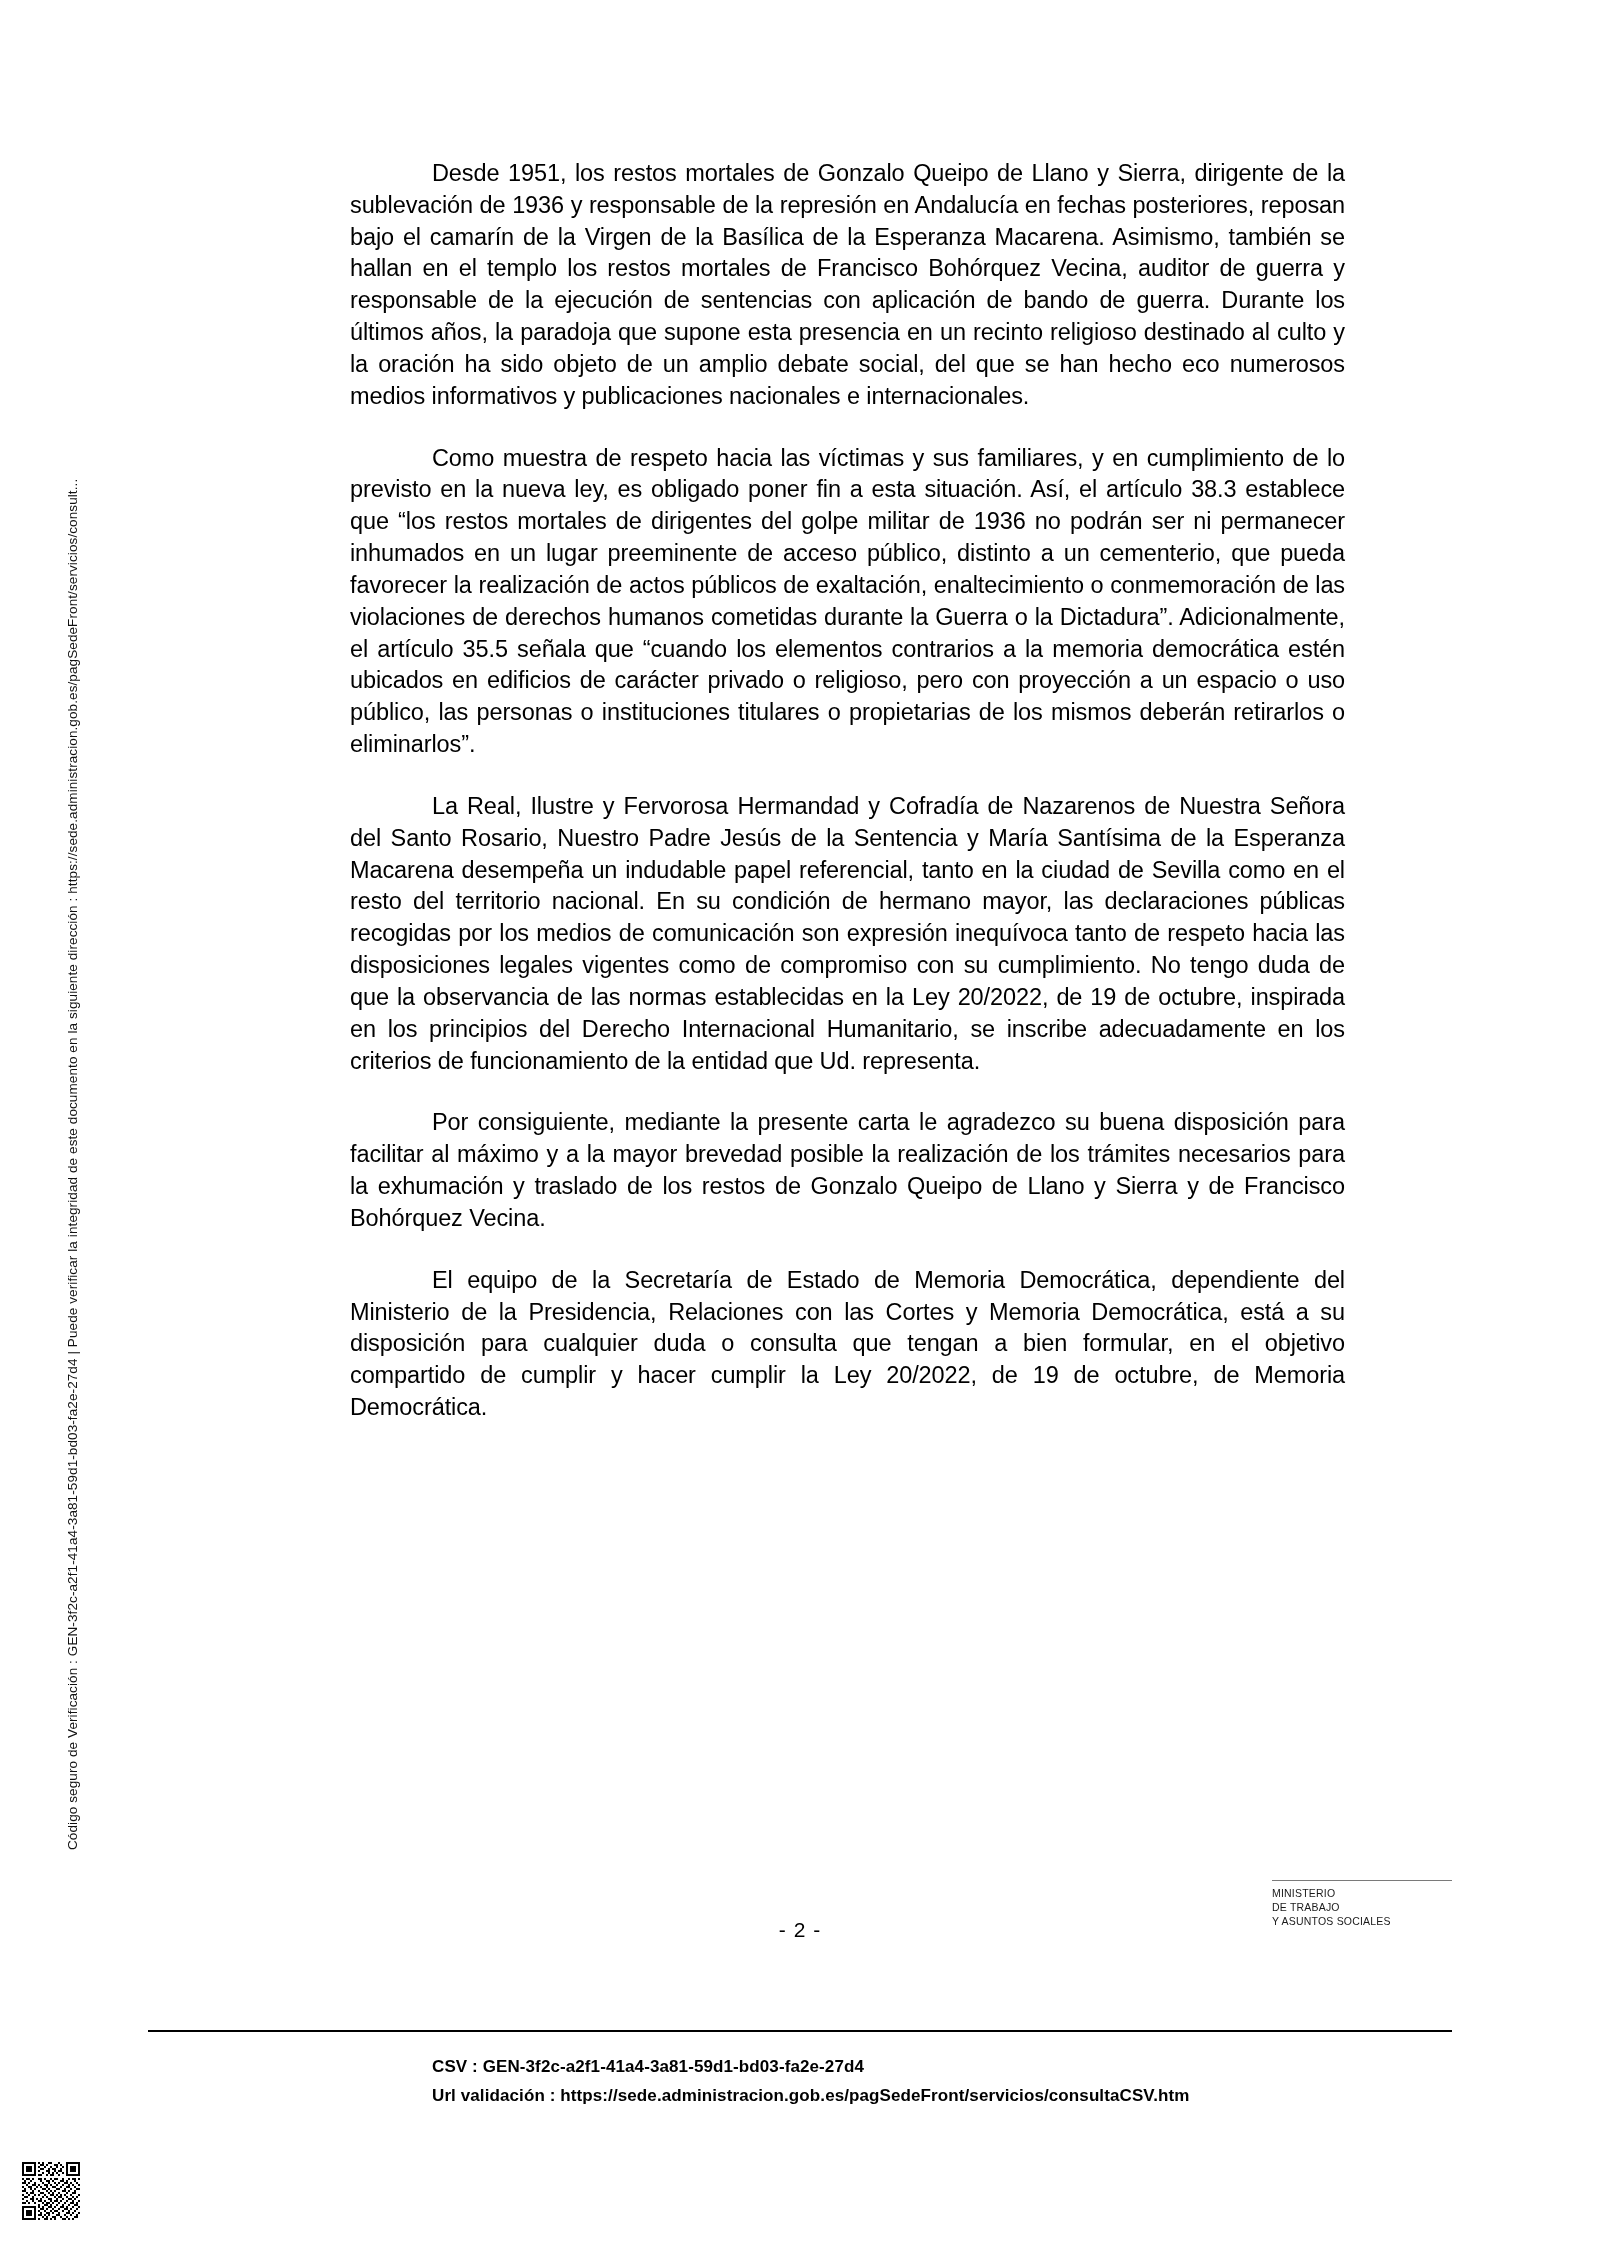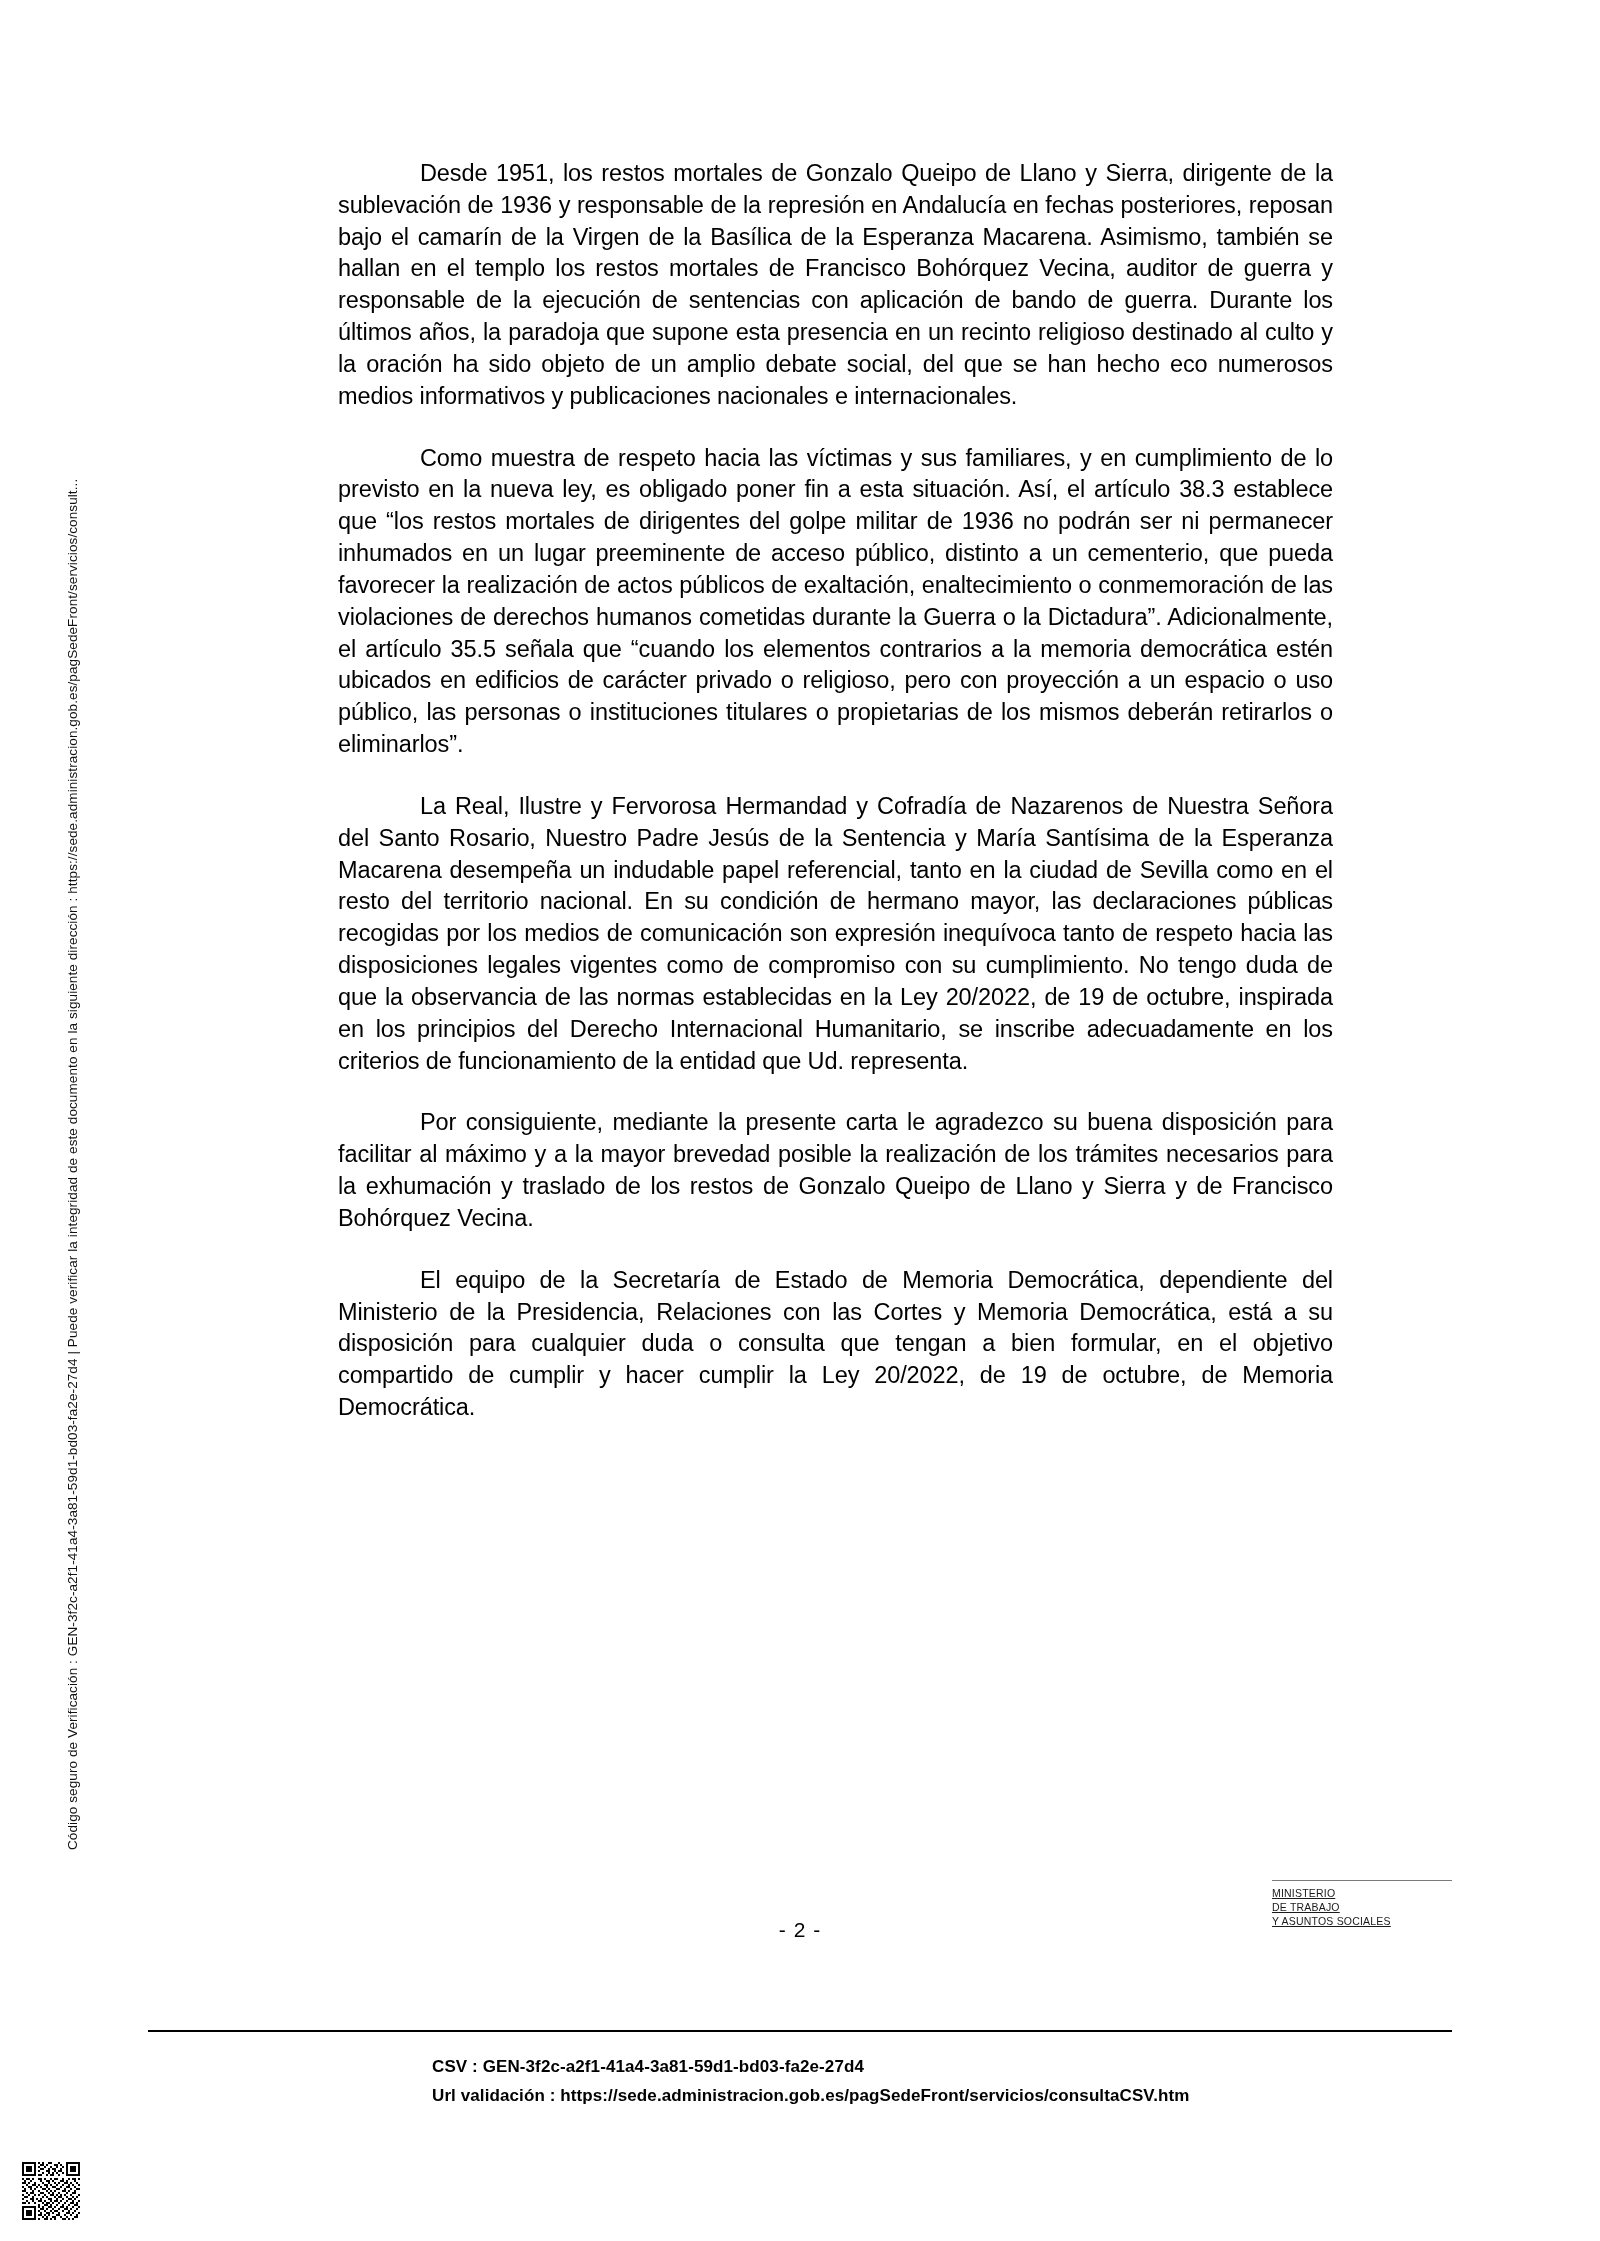--- a/index.html
+++ b/index.html
@@ -38,21 +38,21 @@
     transform: rotate(-90deg) translate(-1700px, 0);
     font-size: 13.5px;
     letter-spacing: 0.1px;
     color: #111;
     white-space: nowrap;
     line-height: 22px;
   }
   
   .content {
     position: absolute;
-    left: 338px;
+    left: 350px;
     top: 158px;
     width: 995px;
   }
   .content p {
     margin: 0 0 30px 0;
     font-size: 23.5px;
     line-height: 1.355;
     text-align: justify;
     text-justify: inter-word;
     text-indent: 82px;
@@ -77,21 +77,20 @@
     right: 148px;
     top: 1880px;
     width: 180px;
     font-size: 10.5px;
     line-height: 1.32;
     letter-spacing: 0.2px;
     color: #1a1a1a;
     padding-top: 6px;
     border-top: 1px solid #7a7a7a;
     text-transform: uppercase;
-    text-decoration: underline;
   }
   .ministry div { white-space: nowrap; }
   
   .footer-rule {
     position: absolute;
     left: 148px;
     right: 148px;
     top: 2030px;
     height: 2px;
     background: #000;

